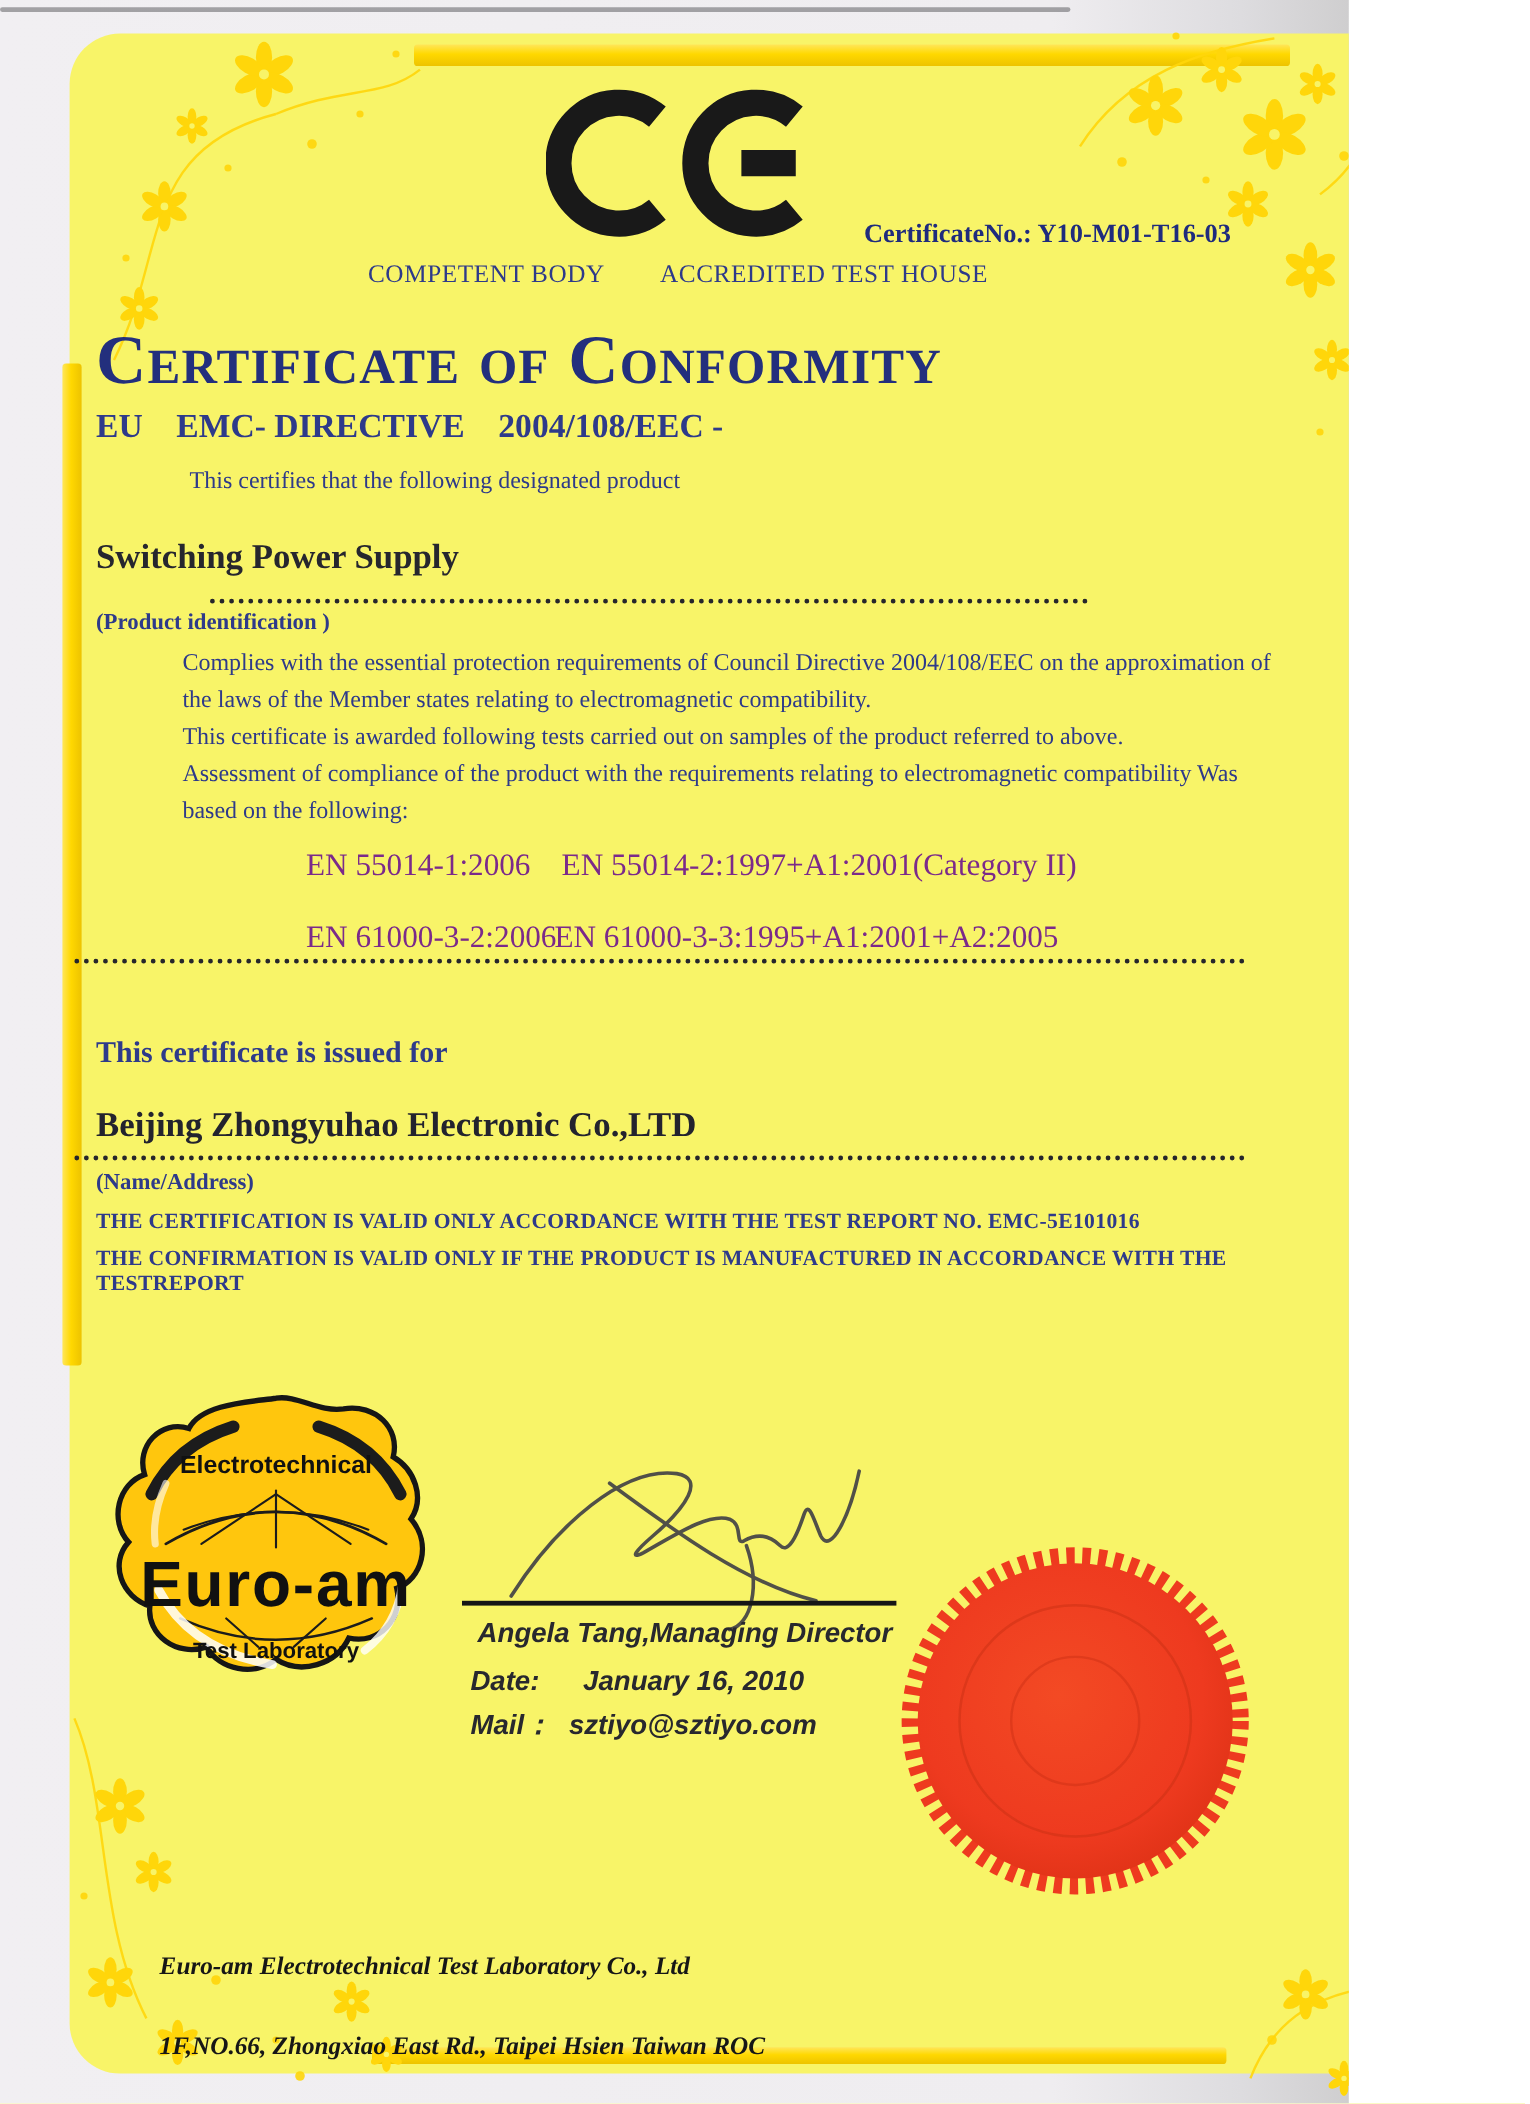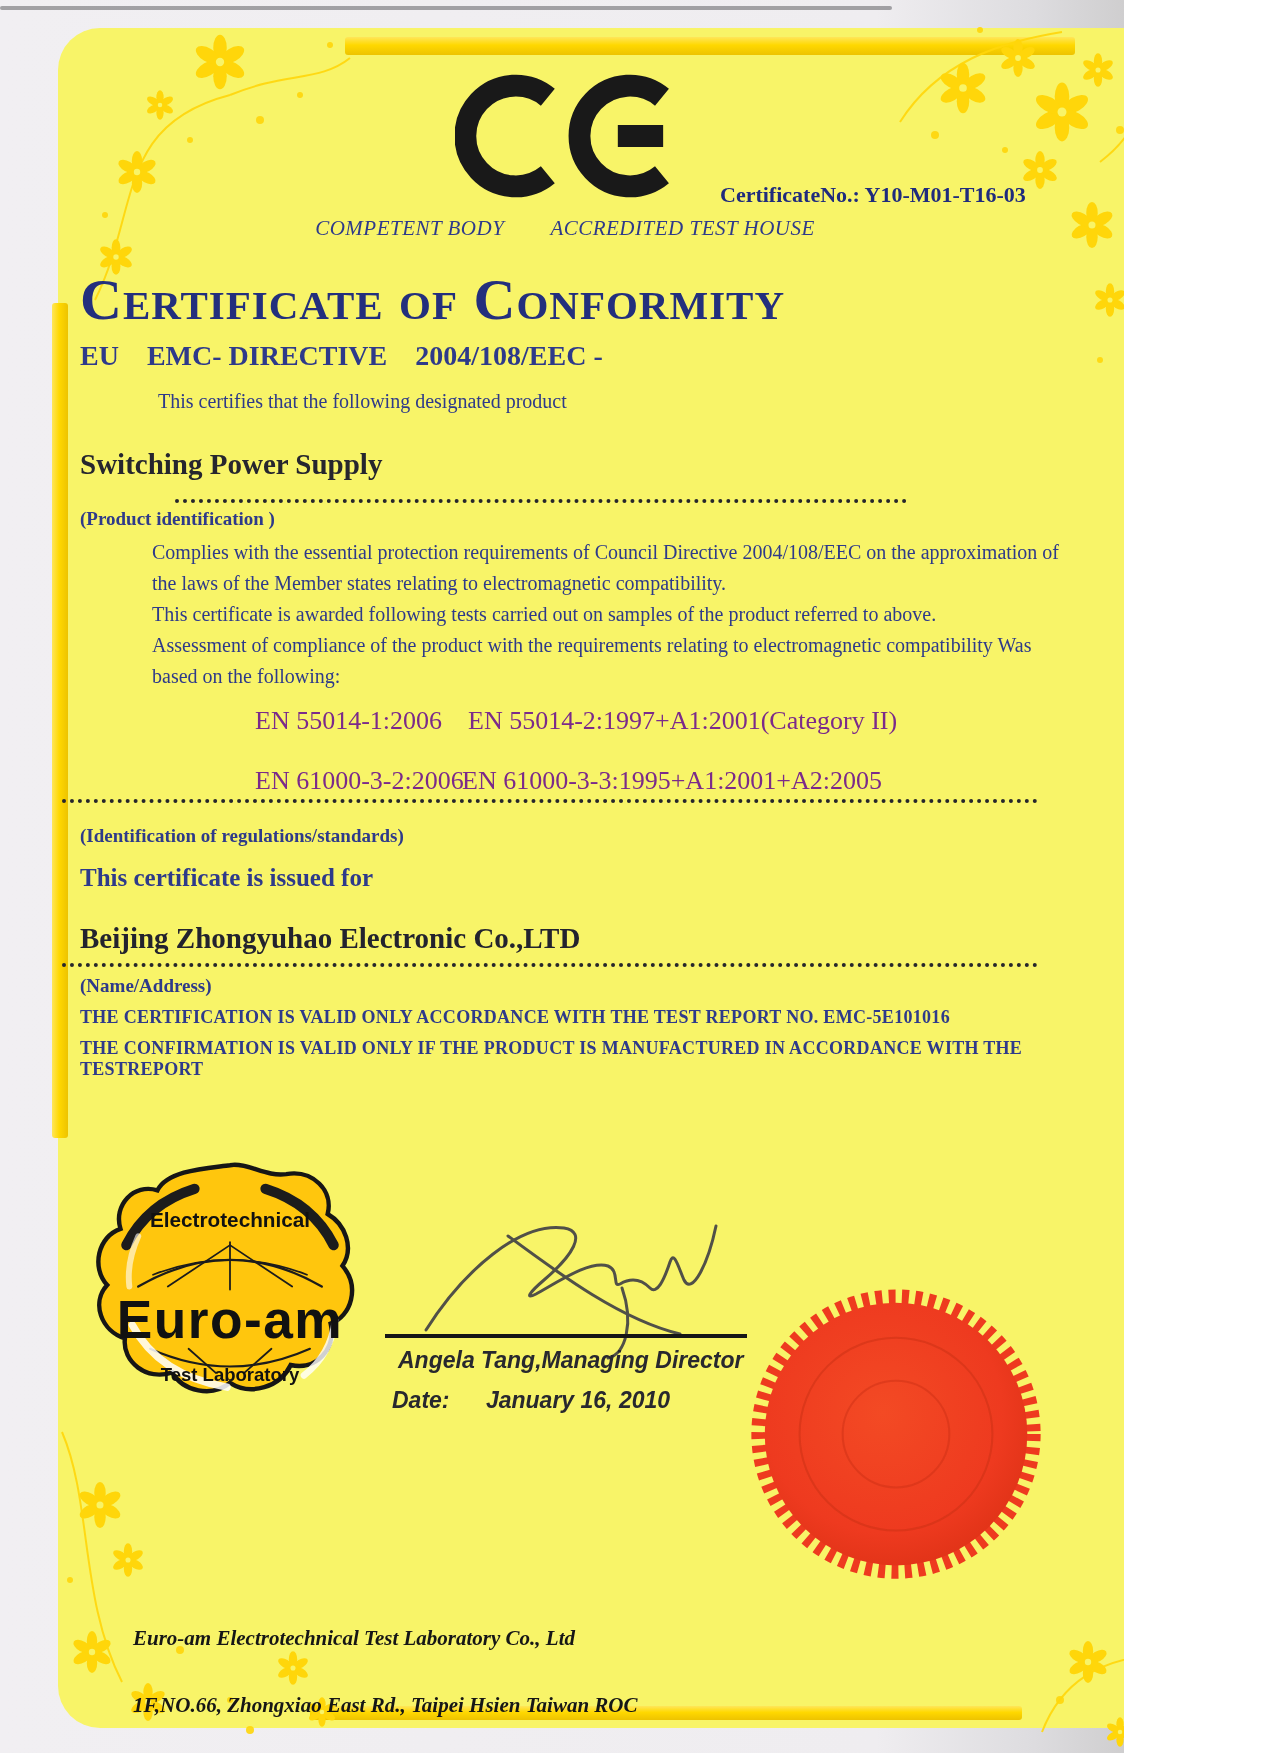--- a/index.html
+++ b/index.html
@@ -108,21 +108,21 @@
   <svg class="abs" style="left:455px;top:52px;" width="235" height="168" viewBox="0 0 140 80">
     <g stroke="#191919" stroke-width="13" fill="none">
       <path d="M 55.3 16.9 A 30 30 0 1 0 55.3 63.1"></path>
       <path d="M 123.3 16.9 A 30 30 0 1 0 123.3 63.1"></path>
       <path d="M 97 40 L 124 40"></path>
     </g>
   </svg>
 
   <div class="abs" style="left:720px;top:182px;font-size:22px;font-weight:bold;color:#1f2b7d;">CertificateNo.: Y10-M01-T16-03</div>
 
-  <div class="abs navy" style="left:70px;top:216px;width:990px;display:flex;justify-content:center;gap:46px;font-size:21px;letter-spacing:.5px;font-style:italic;">
+  <div class="abs navy" style="left:70px;top:216px;width:990px;display:flex;justify-content:center;gap:46px;font-size:21px;letter-spacing:.5px;">
     <span>COMPETENT BODY</span>
     <span>ACCREDITED TEST HOUSE</span>
   </div>
 
   <div class="abs center title" style="top:266px;">Certificate of Conformity</div>
 
   <div class="abs center navy pre" style="top:340px;font-size:28px;">EU    EMC- DIRECTIVE    2004/108/EEC -</div>
 
   <div class="abs navy" style="left:158px;top:390px;font-size:20px;">This certifies that the following designated product</div>
 
@@ -138,21 +138,20 @@
 Assessment of compliance of the product with the requirements relating to electromagnetic compatibility Was
 based on the following:</div>
 
   <span class="abs std" style="left:255px;top:706px;">EN 55014-1:2006</span>
   <span class="abs std" style="left:468px;top:706px;">EN 55014-2:1997+A1:2001(Category II)</span>
   <span class="abs std" style="left:255px;top:766px;">EN 61000-3-2:2006</span>
   <span class="abs std" style="left:462px;top:766px;">EN 61000-3-3:1995+A1:2001+A2:2005</span>
 
   <div class="abs dotline" style="left:62px;top:799px;width:976px;"></div>
 
-  <div class="abs center navy" style="top:825px;font-size:19px;">(Identification of regulations/standards)</div>
 
   <div class="abs center" style="top:922px;font-size:29px;color:#23232e;">Beijing Zhongyuhao Electronic Co.,LTD</div>
 
   <div class="abs center navy" style="top:864px;font-size:25px;">This certificate is issued for</div>
 
   <div class="abs dotline" style="left:62px;top:963px;width:976px;"></div>
 
   <div class="abs center navy" style="top:975px;font-size:19px;">(Name/Address)</div>
 
   <div class="abs center navy" style="top:1007px;font-size:18px;letter-spacing:.3px;">THE CERTIFICATION IS VALID ONLY ACCORDANCE WITH THE TEST REPORT NO. EMC-5E101016</div>
@@ -211,19 +210,23 @@
 
   <div class="abs" style="left:385px;top:1334px;width:362px;height:4px;background:#161616;"></div>
 
   <div class="abs sigtext" style="left:398px;top:1347px;">Angela Tang,Managing Director</div>
 
   <div class="abs sigtext" style="left:392px;top:1387px;">
     <span>Date:</span>
     <span style="margin-left:30px;">January 16, 2010</span>
   </div>
 
+  <div class="abs sigtext" style="left:392px;top:1422px;">
+    <span>Mail：</span>
+    <span style="margin-left:8px;">sztiyo@sztiyo.com</span>
+  </div>
 
   <div class="abs footer" style="left:133px;top:1626px;">
     <span>Euro-am Electrotechnical Test Laboratory Co., Ltd</span>
     <span>1F,NO.66, Zhongxiao East Rd., Taipei Hsien Taiwan ROC</span>
   </div>
 
 </div>
 
 </body></html>

